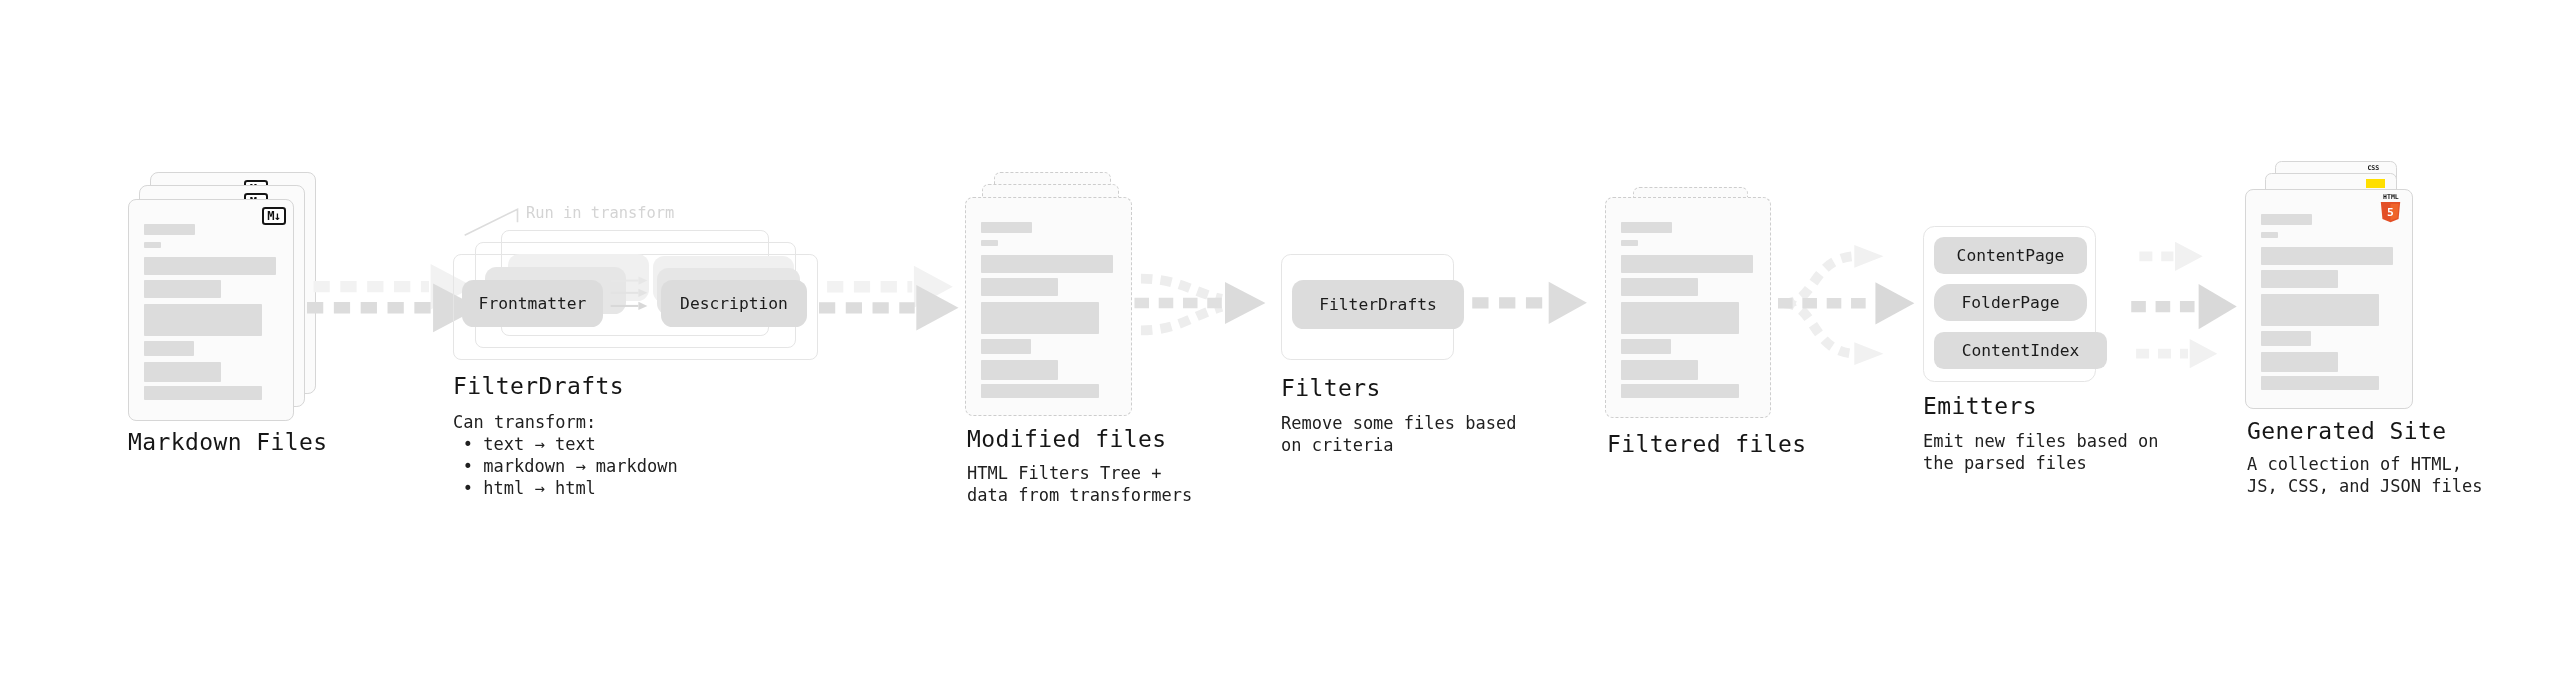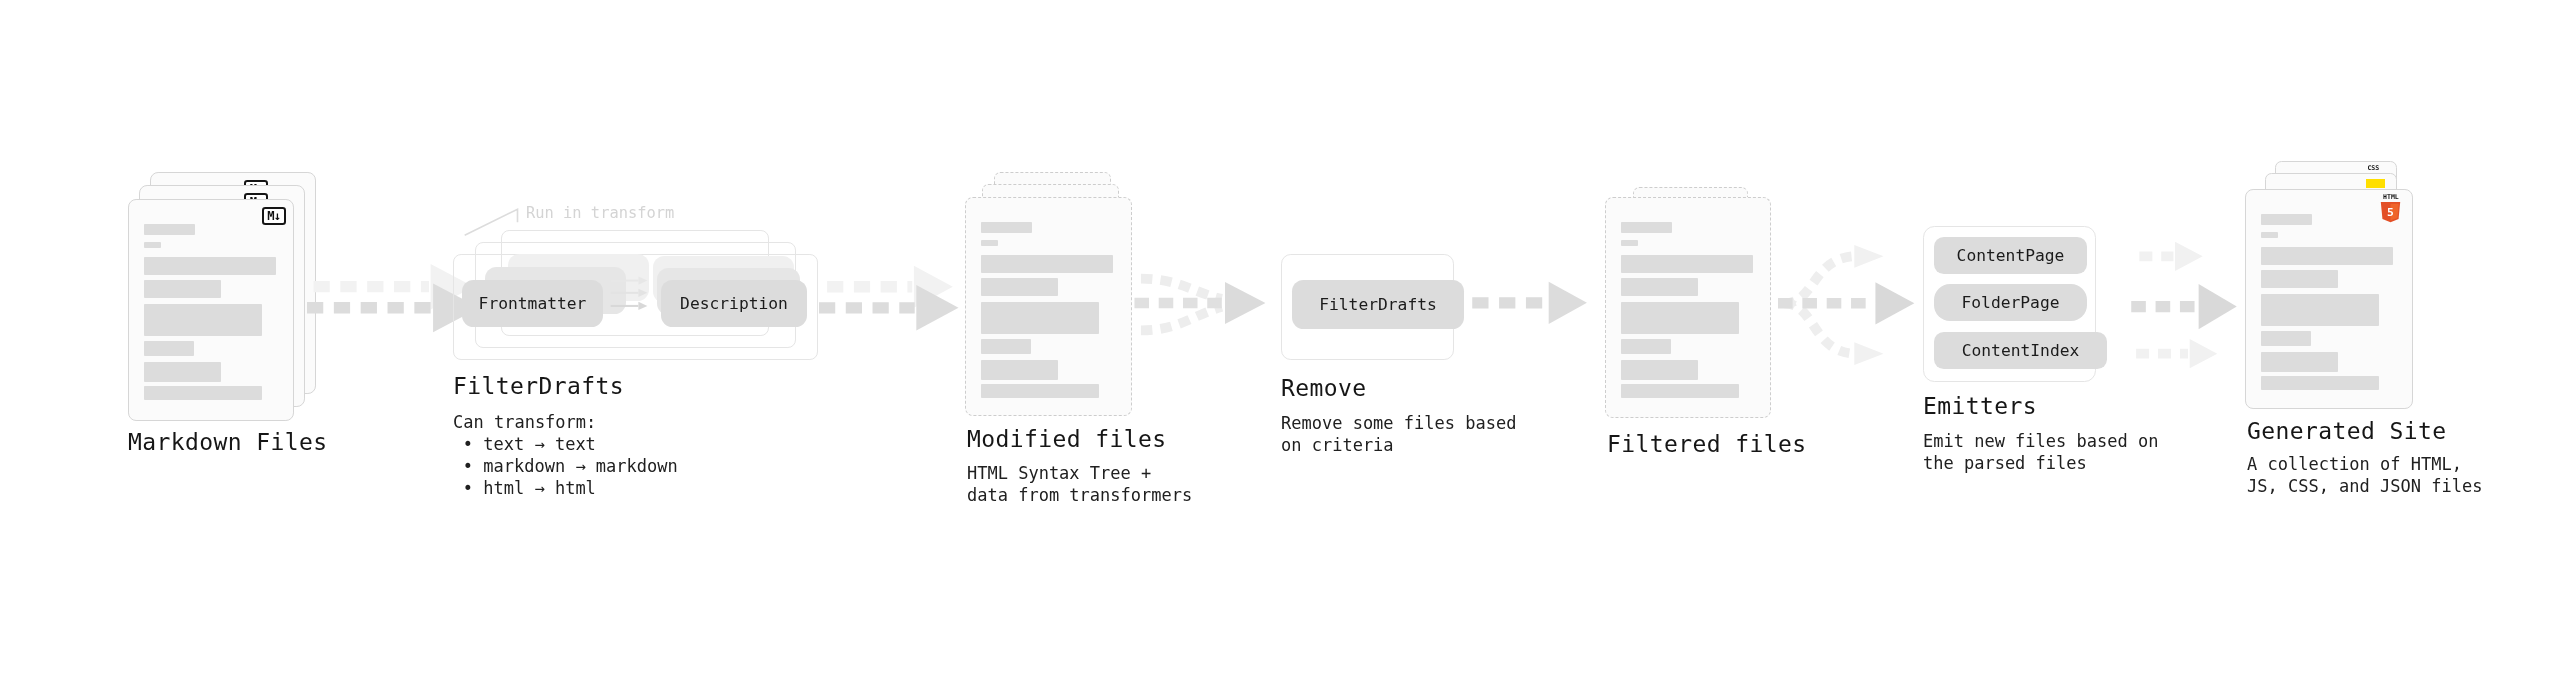--- a/index.html
+++ b/index.html
@@ -128,34 +128,34 @@
       <span class="bar b2"></span>
       <span class="bar b3"></span>
       <span class="bar b4"></span>
       <span class="bar b5"></span>
       <span class="bar b6"></span>
       <span class="bar b7"></span>
       <span class="bar b8"></span>
     </div>
   <div class="stage-title" style="left:967px; top:426px;">Modified files</div>
   <div class="stage-desc" style="left:967px; top:462px;">
-    <div>HTML Syntax Tree +</div>
+    <div>HTML Filters Tree +</div>
     <div>data from transformers</div>
   </div>
 
   <svg style="left:1134px; top:256px;" width="140" height="93" viewBox="0 0 172 115">
     <path d="M 8,28 C 55,28 72,45 108,53" fill="none" stroke="#ededed" stroke-width="12" stroke-dasharray="14 10"></path>
     <path d="M 8,92 C 55,92 72,73 108,63" fill="none" stroke="#ededed" stroke-width="12" stroke-dasharray="14 10"></path>
     <line x1="0" y1="58" x2="110" y2="58" stroke="#e0e0e0" stroke-width="13" stroke-dasharray="18 12"></line>
     <polygon points="112,32 112,84 162,58" fill="#dbdbdb"></polygon>
   </svg>
 
   <div class="frame filled" style="left:1281px; top:254px; width:173px; height:106px;"></div>
   <div class="pill" style="left:1292px; top:280px; width:172px; height:49px;">FilterDrafts</div>
-  <div class="stage-title" style="left:1281px; top:375px;">Remove</div>
+  <div class="stage-title" style="left:1281px; top:375px;">Filters</div>
   <div class="stage-desc" style="left:1281px; top:412px;">
     <div>Remove some files based</div>
     <div>on criteria</div>
   </div>
 
   <svg style="left:1469px; top:276px;" width="122" height="57" viewBox="0 0 150 70">
     <line x1="4" y1="33" x2="95" y2="33" stroke="#dcdcdc" stroke-width="14" stroke-dasharray="20 13"></line>
     <polygon points="98,7 98,59 145,33" fill="#dcdcdc"></polygon>
   </svg>
 

